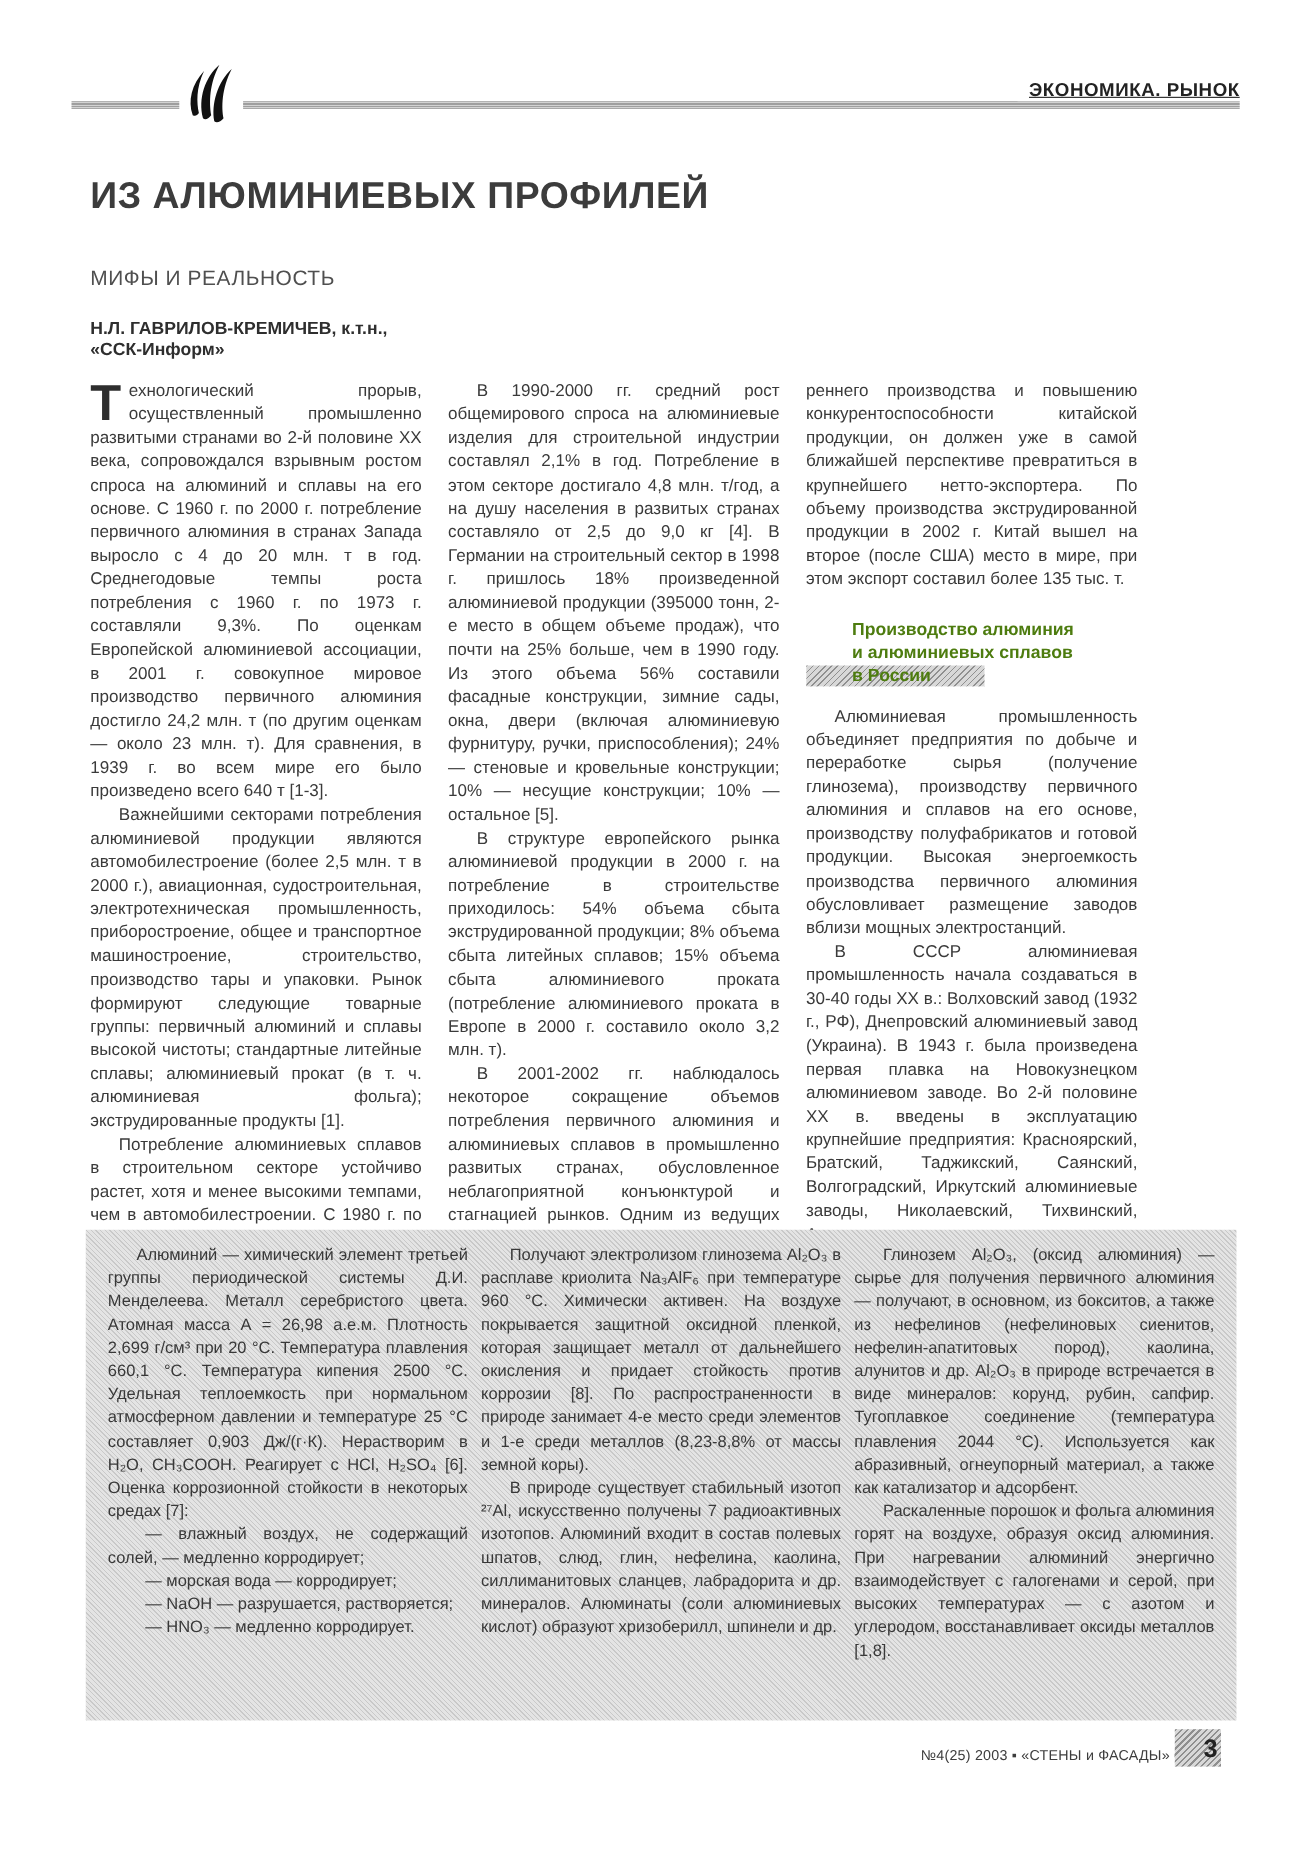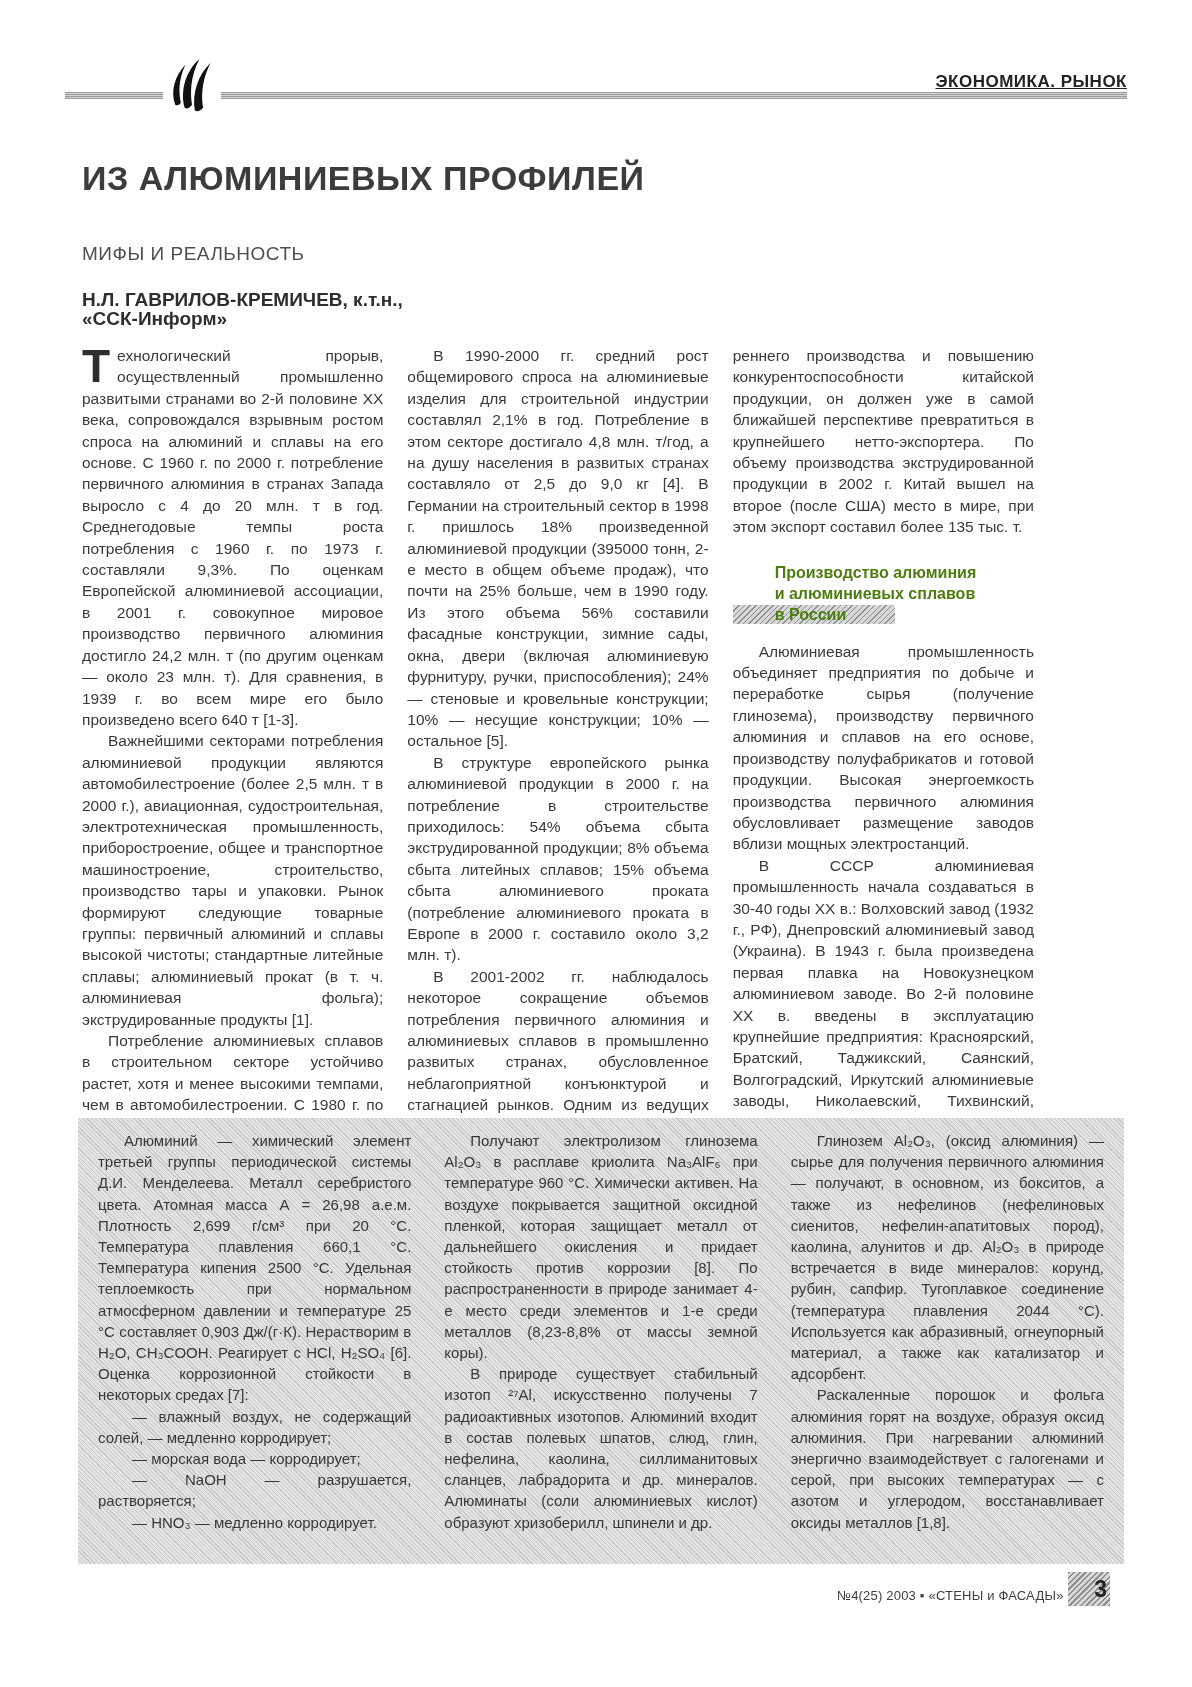--- a/index.html
+++ b/index.html
@@ -26,21 +26,21 @@
   .title{
     position:absolute;left:82px;top:158px;width:760px;
     font-size:34px;line-height:40px;font-weight:700;color:#3c3c3c;letter-spacing:.5px;
   }
   .subtitle{
     position:absolute;left:82px;top:243px;
     font-size:19px;color:#4f4f4f;letter-spacing:.5px;
   }
   .author{
     position:absolute;left:82px;top:290px;
-    font-size:19px;line-height:19px;font-weight:700;color:#2e2e2e;
+    font-size:16px;line-height:19px;font-weight:700;color:#2e2e2e;
   }
   
   .columns{
     position:absolute;left:82px;top:345px;width:952px;
     display:flex;gap:24px;
   }
   .col{flex:1 1 0;font-size:15.5px;line-height:21.4px;text-align:justify;color:#3a3a3a;}
   .col p{margin:0;}
   .col p.indent{text-indent:26px;}
   .dropcap{
@@ -60,21 +60,21 @@
   
   .infobox{
     position:absolute;left:78px;top:1118px;width:1046px;height:446px;
     background:#dddddd;
     background-image:repeating-linear-gradient(45deg,rgba(140,140,140,.25) 0 1px,rgba(255,255,255,.2) 1px 3px);
     box-sizing:border-box;padding:12px 20px 0 20px;
   }
   .infobox-title{
     text-align:center;font-size:17px;font-weight:700;color:#1f1f1f;margin:2px 0 14px 0;
   }
-  .infobox-cols{display:flex;gap:33px;}
+  .infobox-cols{display:flex;gap:12px;}
   .icol{flex:1 1 0;font-size:15px;line-height:21.2px;text-align:justify;color:#383838;}
   .icol p{margin:0;}
   .icol p.indent{text-indent:26px;}
   .icol .li{text-indent:34px;}
   
   .footer-text{
     position:absolute;top:1588px;left:837px;width:210px;
     font-size:13px;color:#3d3d3d;letter-spacing:.2px;white-space:nowrap;
   }
   .page-badge{

